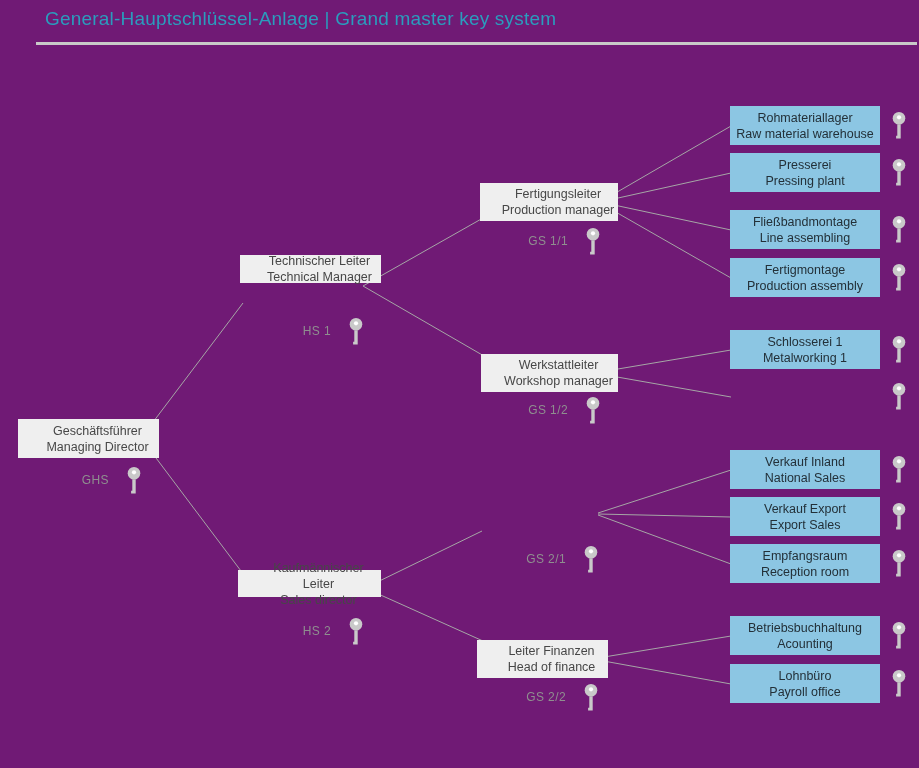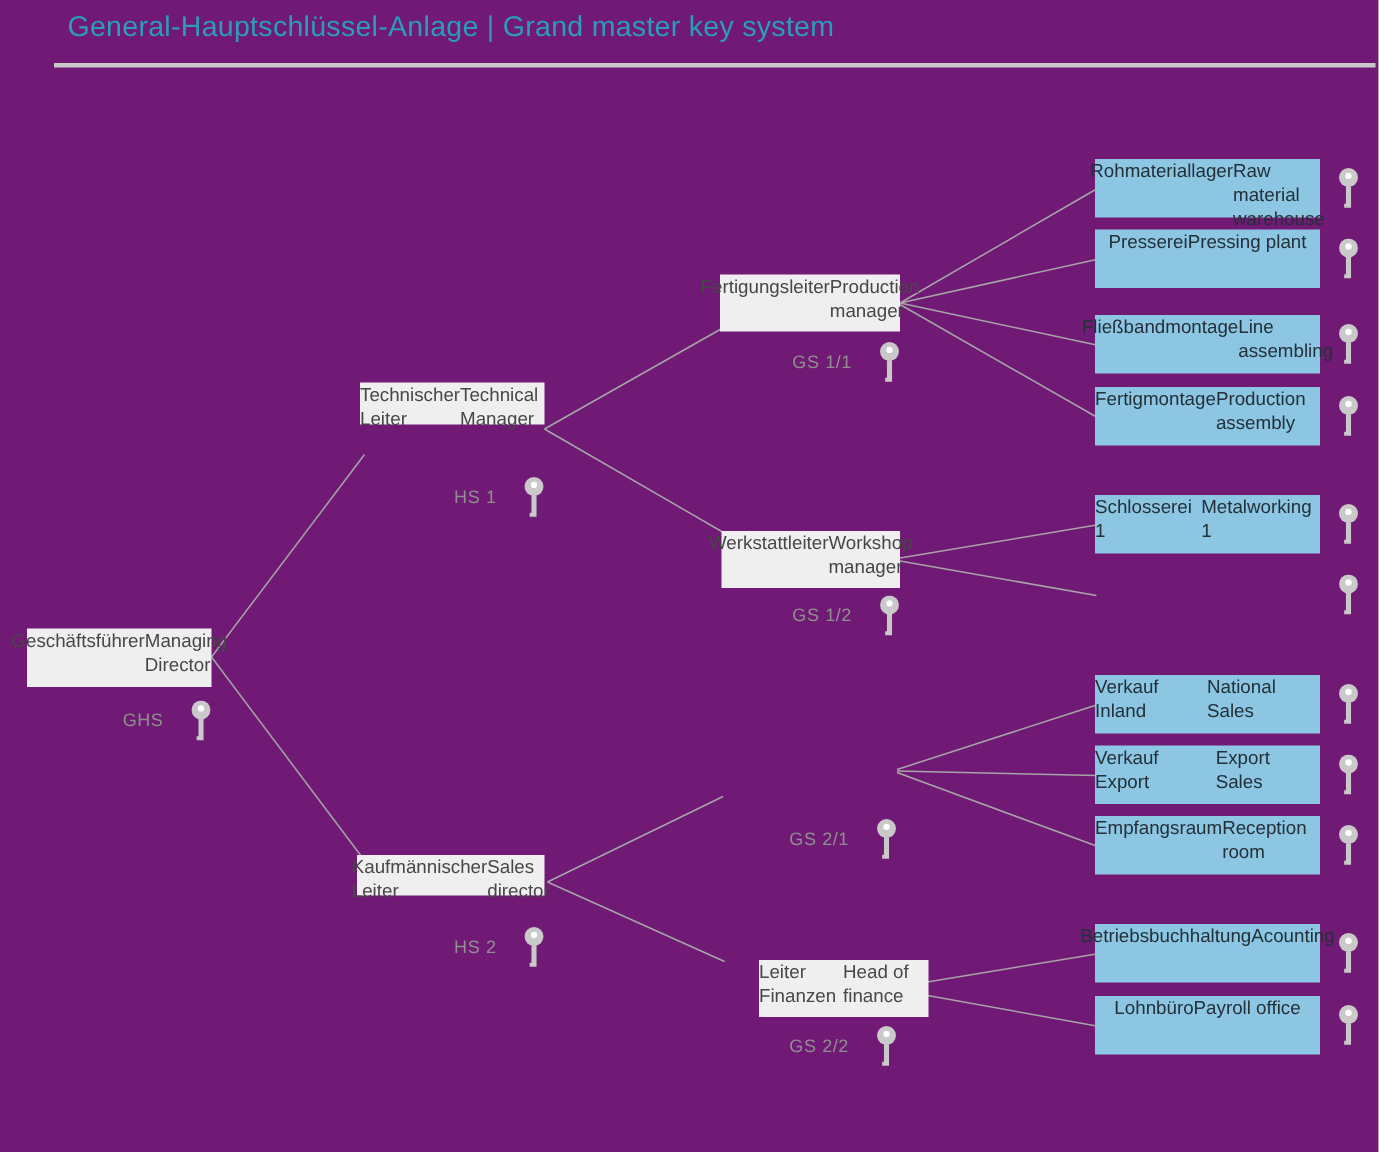--- a/index.html
+++ b/index.html
@@ -7,23 +7,23 @@
     --leaf-bg:#8cc6e3; --leaf-text:#233038; --line:#a6a6a6; --key-label:#8f8f8f; --key-icon:#c9c9c9;
   }
   html,body{margin:0;padding:0;background:#fff;}
   .page{position:relative;width:919px;height:768px;background:#701a75;overflow:hidden;
         font-family:"Liberation Sans", sans-serif;}
   .title{position:absolute;left:45px;top:8px;margin:0;font-size:19px;font-weight:400;
          letter-spacing:.2px;color:var(--accent);white-space:nowrap;}
   .rule{position:absolute;left:36px;top:42px;width:881px;height:3px;background:var(--rule);}
   .connectors{position:absolute;left:0;top:0;z-index:1;}
   .connectors line{stroke:var(--line);stroke-width:1;}
-  .node,.leaf{position:absolute;z-index:2;display:flex;flex-direction:row;justify-content:center;
-        font-size:12.5px;line-height:1.28;}
-  .node{background:var(--node-bg);color:var(--node-text);}
+  .node,.leaf{position:absolute;z-index:2;display:flex;flex-direction:column;justify-content:center;
+        text-align:center;font-size:12.5px;line-height:1.28;}
+  .node{background:var(--node-bg);color:var(--node-text);padding-left:18px;}
   .leaf{background:var(--leaf-bg);color:var(--leaf-text);width:150px;height:39px;left:730px;}
   .node span,.leaf span{display:block;}
   .keylabel{position:absolute;z-index:2;display:flex;align-items:center;gap:18px;height:28px;
         font-size:12px;color:var(--key-label);letter-spacing:.4px;}
   .key{display:block;}
   .key .solid{fill:var(--key-icon);}
   .key .hole{fill:#ffffff;}
   .leafkey{position:absolute;z-index:2;left:892px;}
 </style>
 </head>
@@ -121,21 +121,21 @@
 
   <div class="keylabel" style="right:321px;top:545px">
     <span>GS 2/1</span>
     <svg class="key" viewBox="0 0 14 27" width="14" height="27">
         <circle class="solid" cx="7" cy="6.3" r="6.3"></circle>
         <circle class="hole" cx="7" cy="5.3" r="2.1"></circle>
         <path class="solid" d="M5.3 12.2 h3.4 V26.5 H4.1 v-2.7 h1.2 Z"></path>
       </svg>
   </div>
 
-  <div class="node" style="left:506px;top:640px;width:113px;height:38px">
+  <div class="node" style="left:477px;top:640px;width:113px;height:38px">
     <span>Leiter Finanzen</span>
     <span>Head of finance</span>
   </div>
   <div class="keylabel" style="right:321px;top:683px">
     <span>GS 2/2</span>
     <svg class="key" viewBox="0 0 14 27" width="14" height="27">
         <circle class="solid" cx="7" cy="6.3" r="6.3"></circle>
         <circle class="hole" cx="7" cy="5.3" r="2.1"></circle>
         <path class="solid" d="M5.3 12.2 h3.4 V26.5 H4.1 v-2.7 h1.2 Z"></path>
       </svg>

